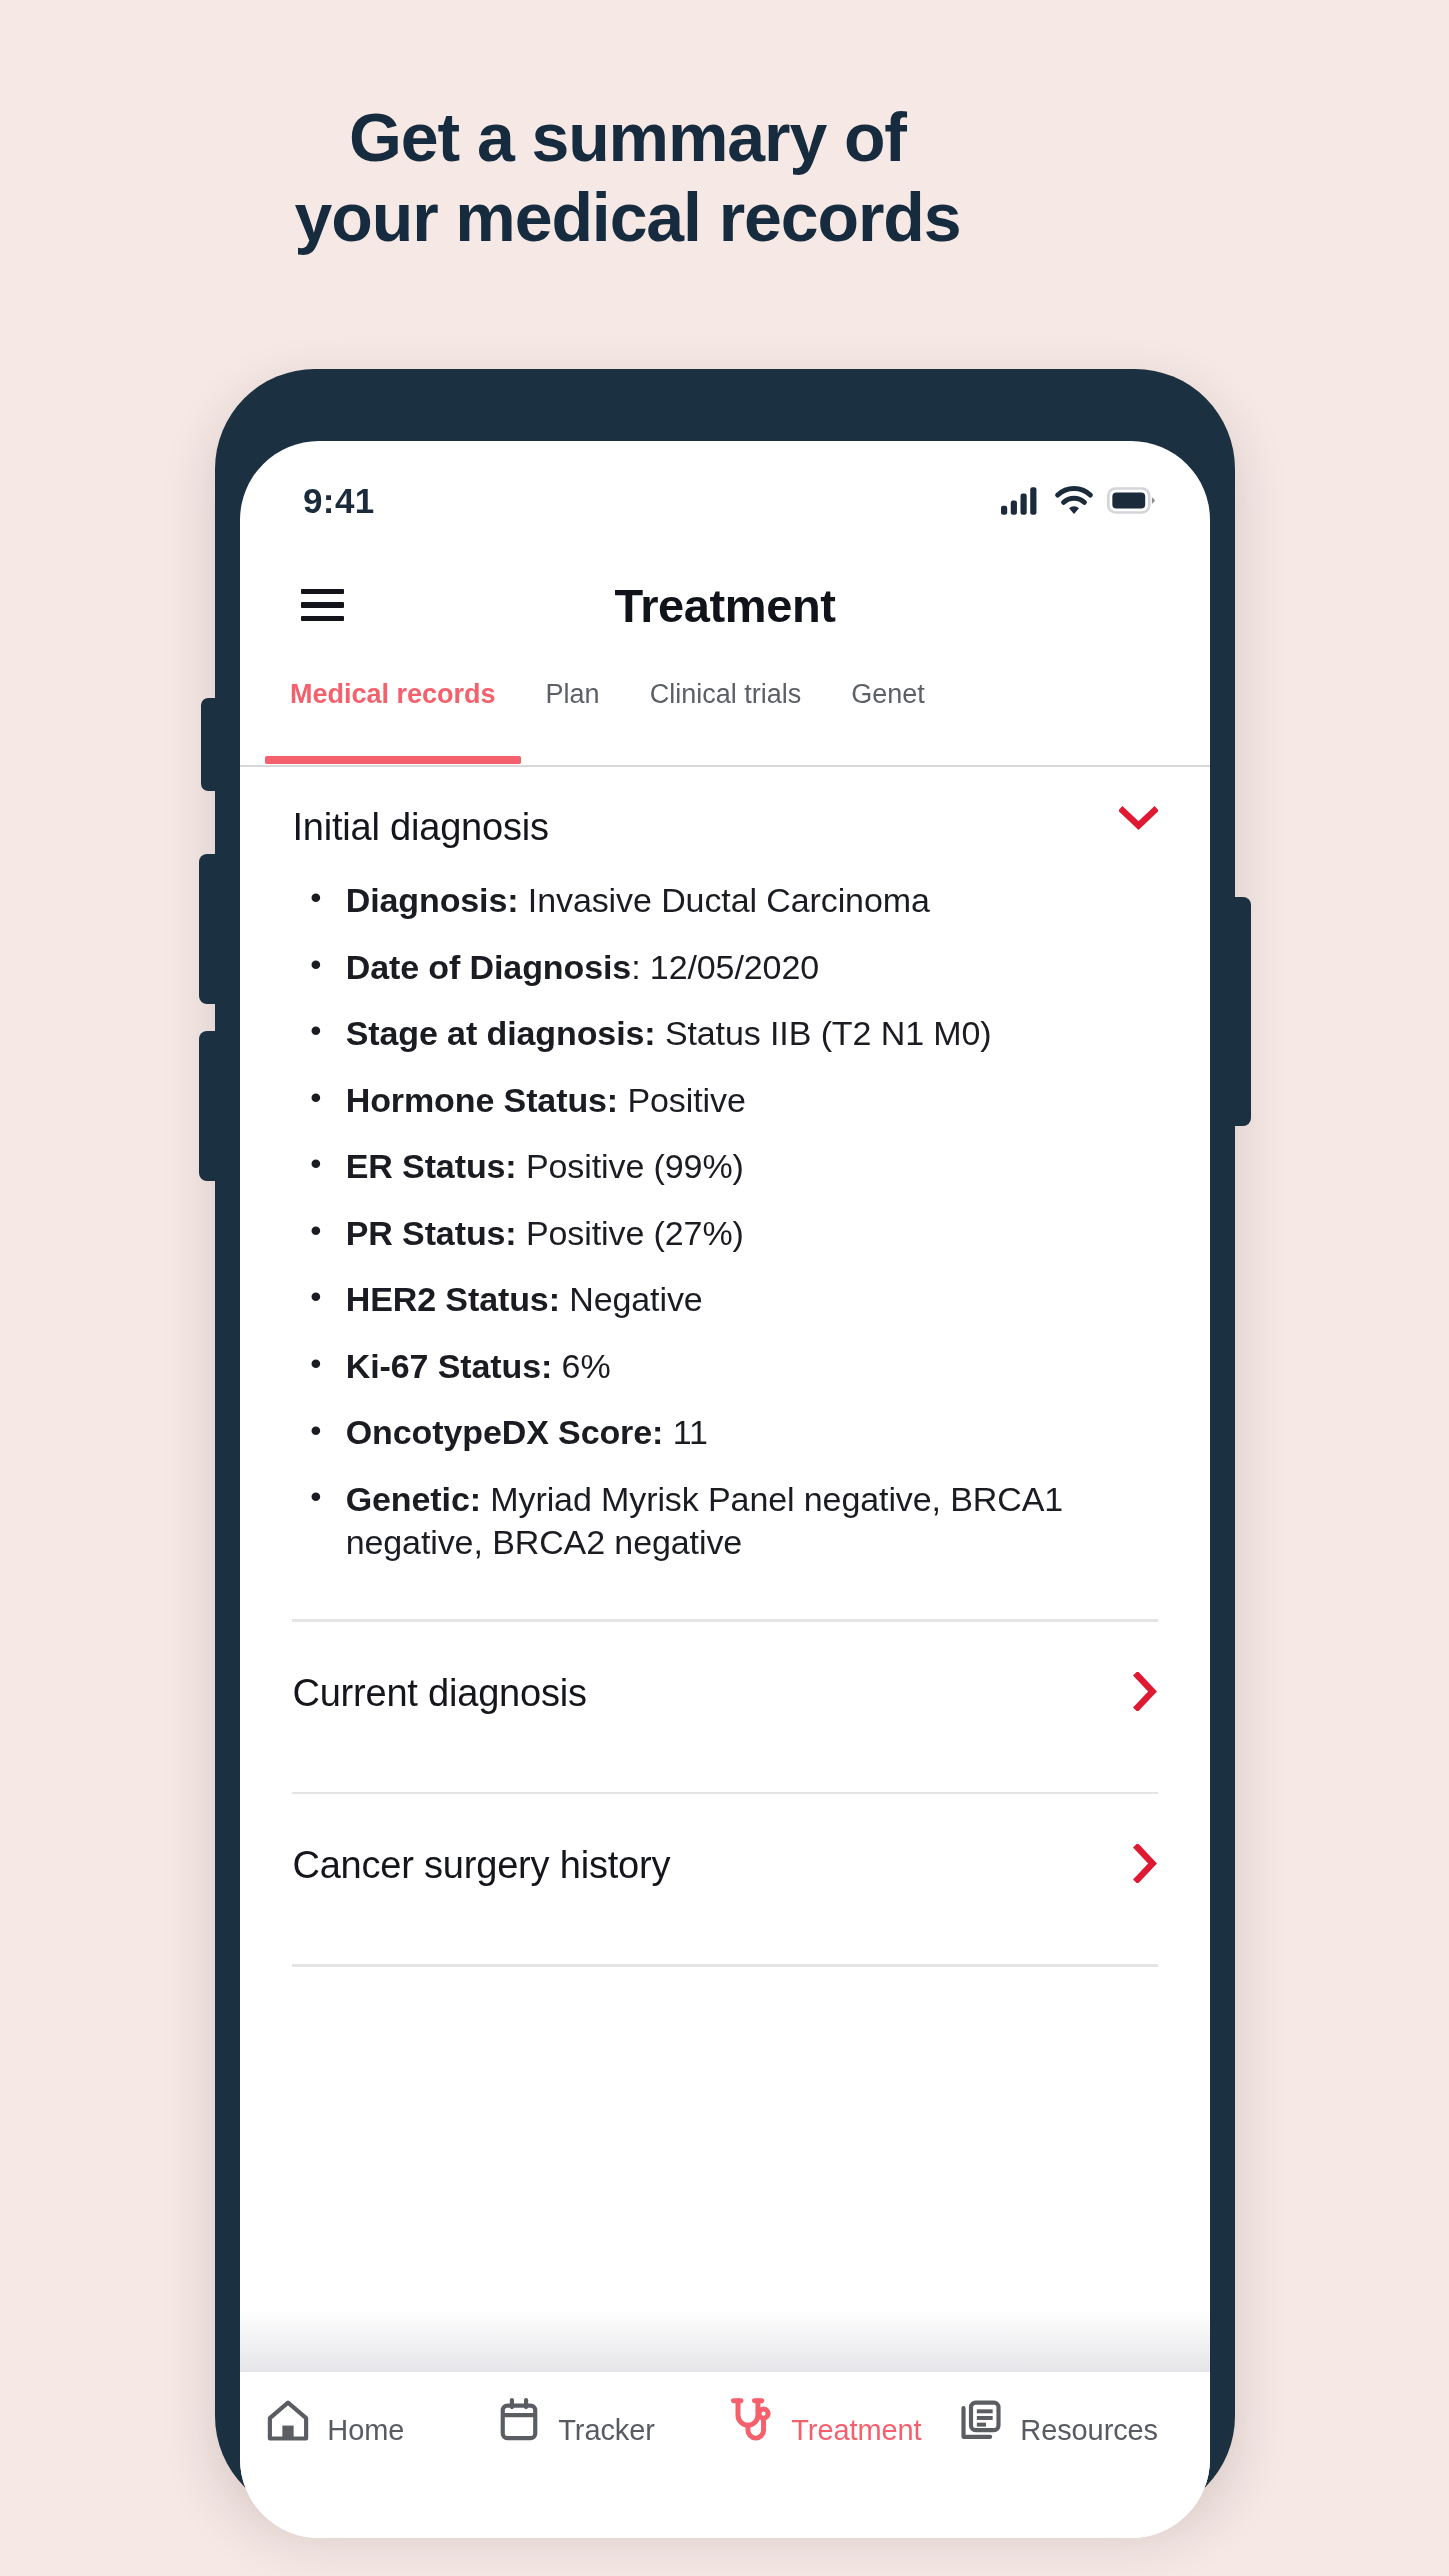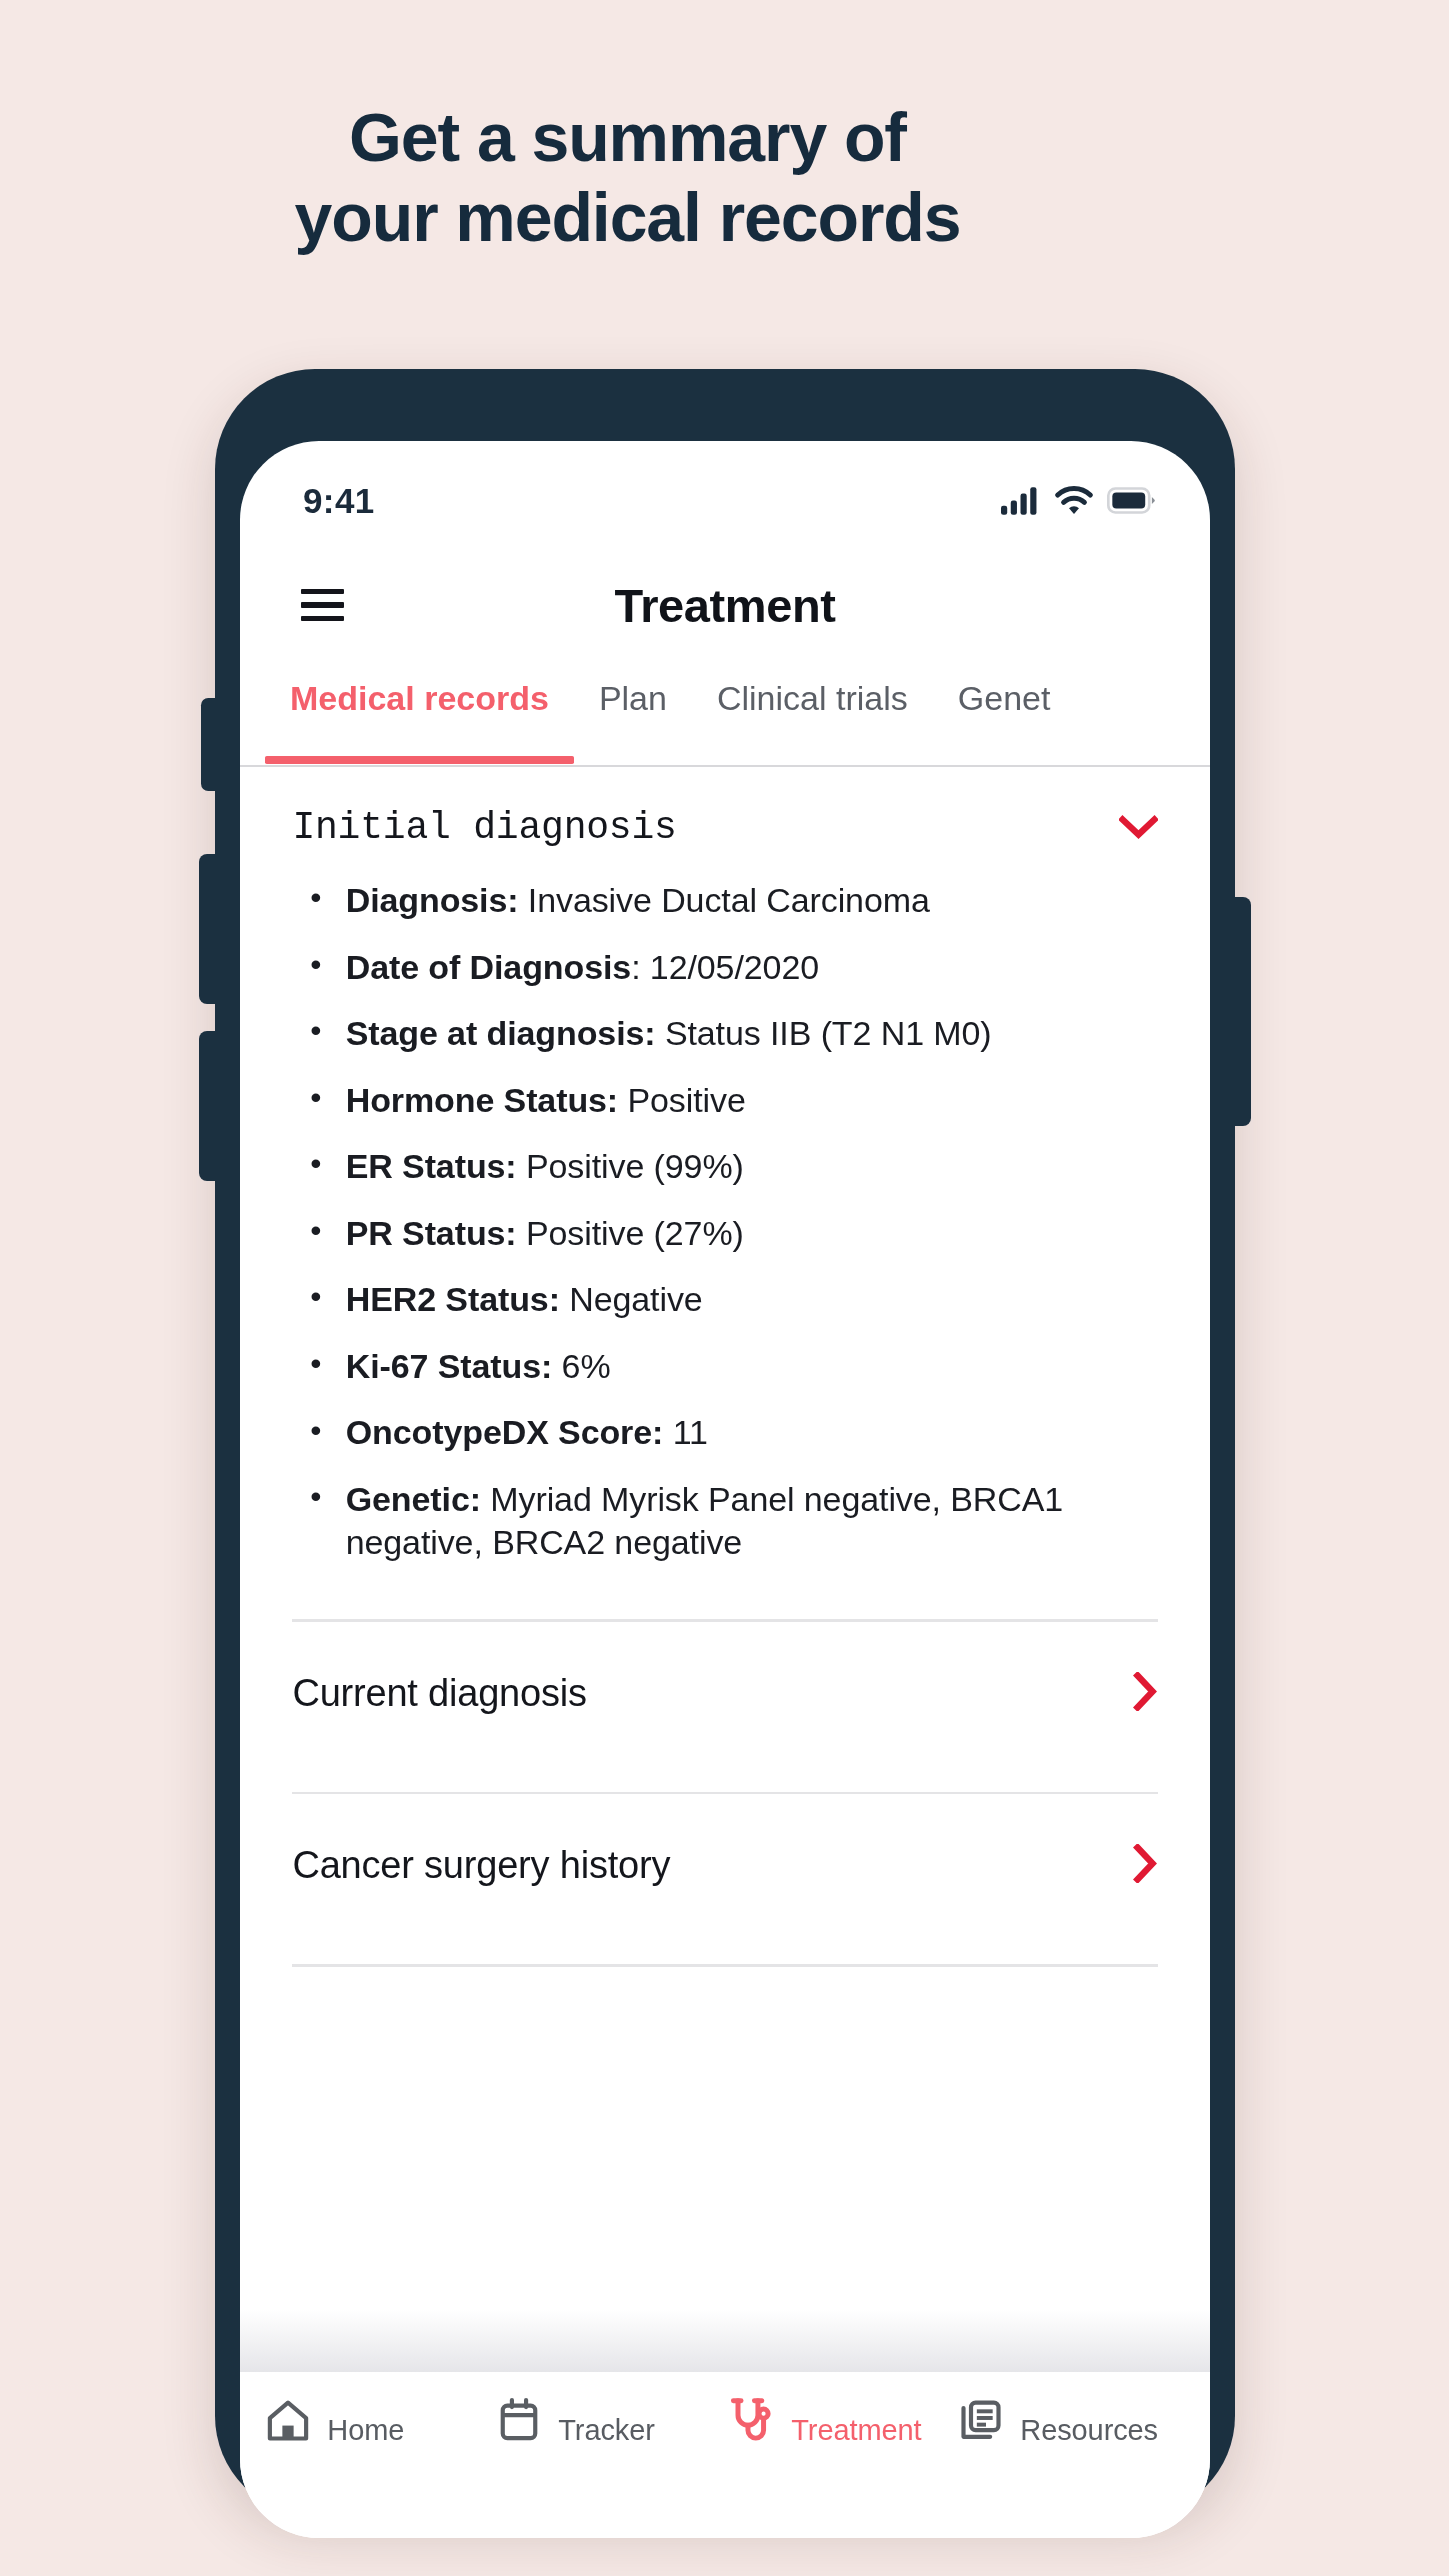--- a/index.html
+++ b/index.html
@@ -142,21 +142,21 @@
     height: 104px;
     border-bottom: 2.7px solid #D8D8DB;
     display: flex;
     align-items: flex-start;
     padding-left: 25px;
     overflow: hidden;
     white-space: nowrap;
   }
   .tab {
     position: relative;
-    font-size: 34px;
+    font-size: 27px;
     color: #5B5F66;
     padding: 16px 25px 16px 25px;
     height: 101px;
     flex: 0 0 auto;
     cursor: pointer;
   }
   .tab.active { color: #F4606C; font-weight: 700; }
   .tab.active::after {
     content: "";
     position: absolute;
@@ -173,25 +173,24 @@
     left: 0;
     top: 326px;
     width: 100%;
     bottom: 166px;
     overflow: hidden;
     padding: 0 47px;
   }
 
   .section-head {
     display: flex;
-    align-items: center;
+    align-items: flex-start;
     justify-content: space-between;
     padding: 39px 5.4px 23px 5.4px;
     cursor: pointer;
-    font-family: Liberation Mono, monospace;
   }
   .section-title {
     font-size: 38px;
     color: #14161C;
     letter-spacing: -0.2px;
   }
 
   .chev-down { width: 39px; height: 25px; flex: 0 0 auto; }
   .chev-right { width: 25px; height: 39px; flex: 0 0 auto; }
 

